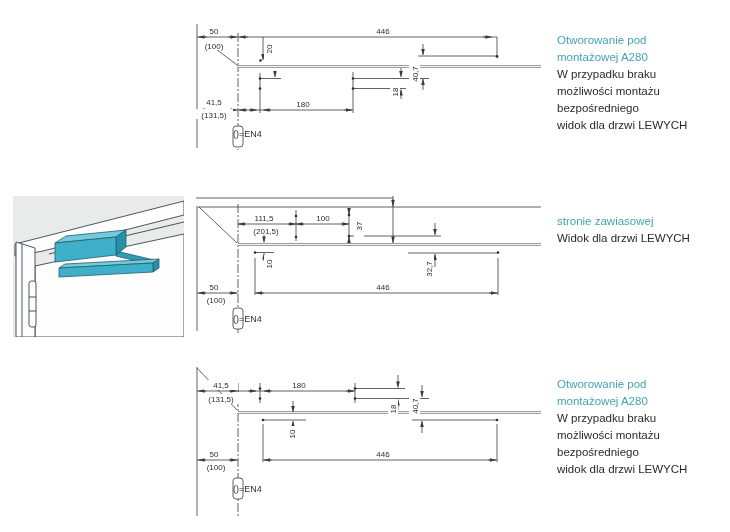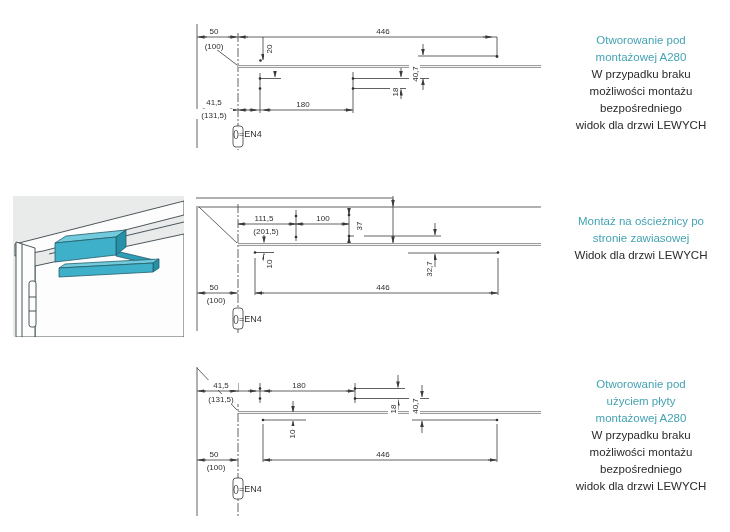--- a/index.html
+++ b/index.html
@@ -4,21 +4,21 @@
 <style>
   html,body{margin:0;padding:0;background:#fff;}
   #canvas{position:relative;width:730px;height:532px;background:#ffffff;overflow:hidden;
           font-family:"Liberation Sans",sans-serif;}
   .drw{position:absolute;left:185px;}
   svg text{font-family:"Liberation Sans",sans-serif;fill:#2e2e2e;}
   .dimtx{font-size:8px;}
   .notetx{font-size:9px;}
   .caption{position:absolute;left:557px;width:168px;font-size:11.5px;line-height:17px;color:#2a2a2a;}
   .caption .teal{color:#44a3b3;}
-  .cline{white-space:nowrap;text-align:center;}
+  .cline{white-space:nowrap;}
 </style>
 </head>
 <body>
 
 <div id="canvas">
 
   <svg class="drw" style="top:20px" width="365" height="135" viewBox="185 20 365 135">
     <defs>
       <marker id="mT" viewBox="0 0 8 6" refX="7.6" refY="3" markerWidth="8" markerHeight="6" orient="auto">
         <path d="M0,0.7 L8,3 L0,5.3 Z" fill="#3a3a3a"></path>
@@ -255,28 +255,26 @@
   <div class="caption" style="top:32px">
     <div class="cline teal">Otworowanie pod</div>
     <div class="cline teal">montażowej A280</div>
     <div class="cline">W przypadku braku</div>
     <div class="cline">możliwości montażu</div>
     <div class="cline">bezpośredniego</div>
     <div class="cline">widok dla drzwi LEWYCH</div>
   </div>
 
   <div class="caption" style="top:213px">
-    <div class="cline teal">Montaż na ościeżnicy po</div>
     <div class="cline teal">stronie zawiasowej</div>
     <div class="cline">Widok dla drzwi LEWYCH</div>
   </div>
 
   <div class="caption" style="top:376px">
     <div class="cline teal">Otworowanie pod</div>
-    <div class="cline teal">użyciem płyty</div>
     <div class="cline teal">montażowej A280</div>
     <div class="cline">W przypadku braku</div>
     <div class="cline">możliwości montażu</div>
     <div class="cline">bezpośredniego</div>
     <div class="cline">widok dla drzwi LEWYCH</div>
   </div>
 
 </div>
 
 </body></html>

